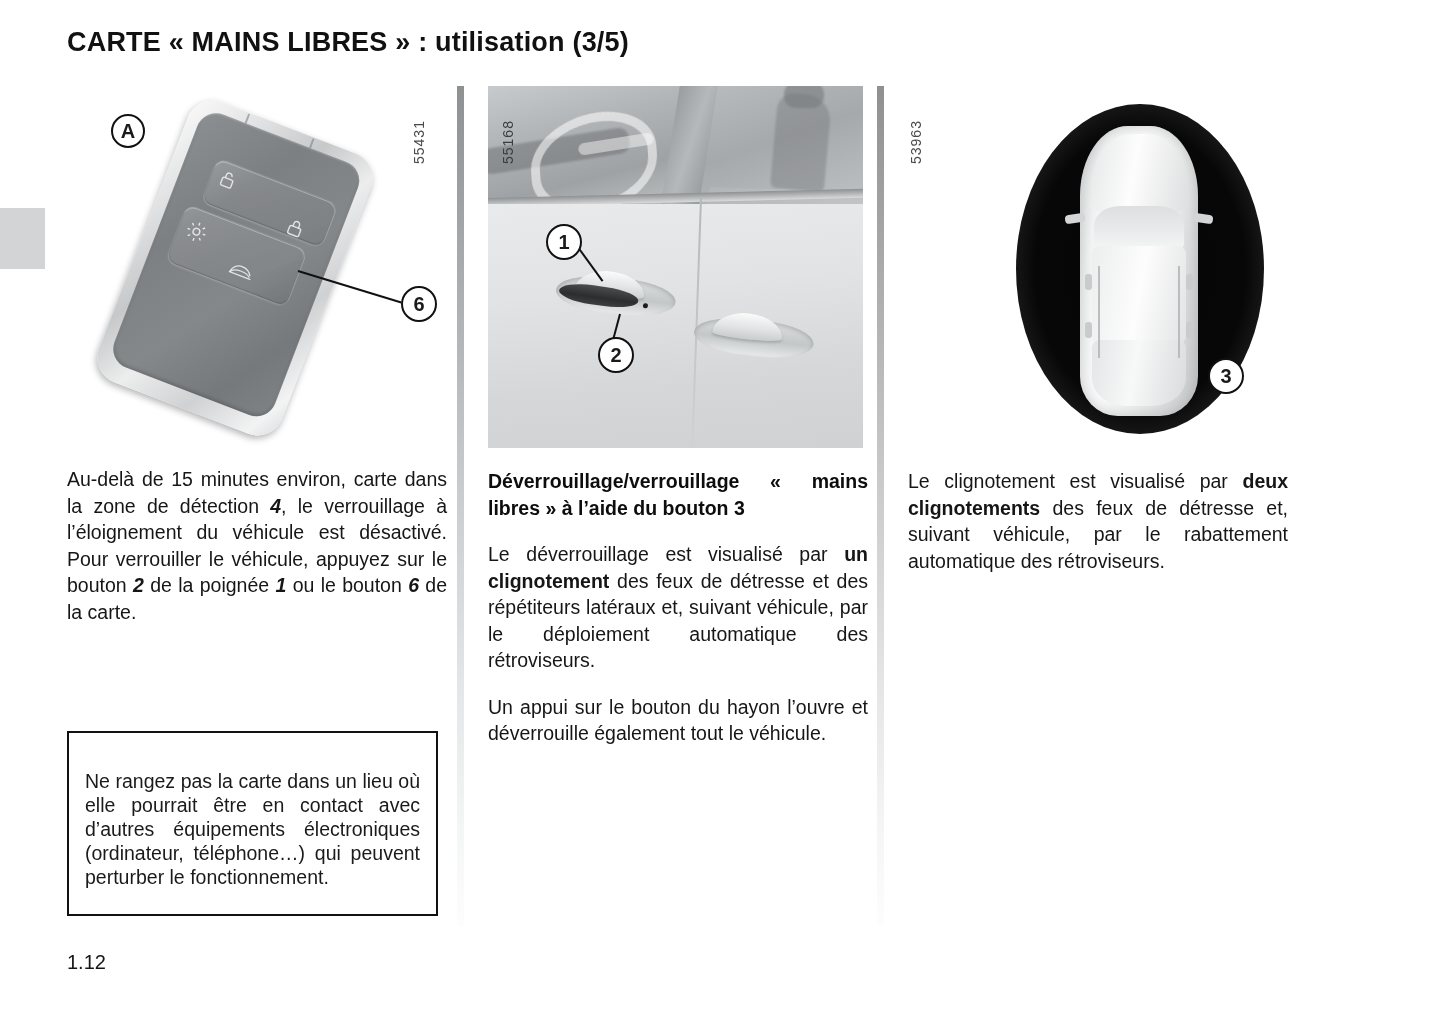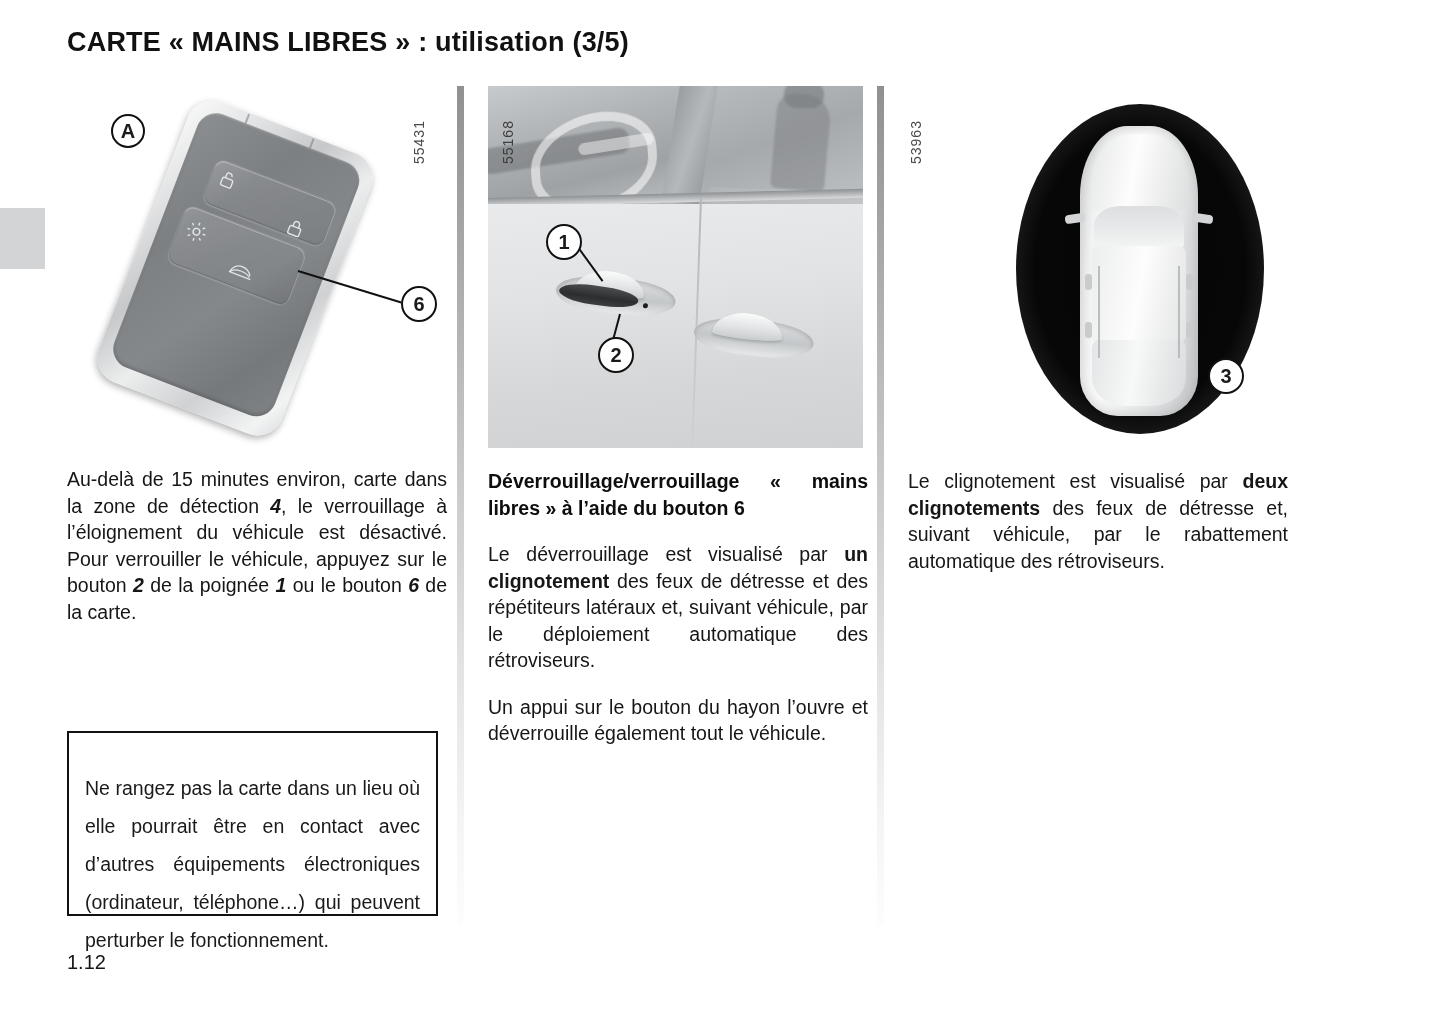--- a/index.html
+++ b/index.html
@@ -494,21 +494,21 @@
     left: 67px;
     top: 731px;
     width: 371px;
     height: 185px;
     border: 2px solid #111;
     box-sizing: border-box;
   }
   .warn-box .inner {
     padding: 36px 16px 0 16px;
     font-size: 19.5px;
-    line-height: 38px;
+    line-height: 24px;
     text-align: justify;
   }
 
   
   .page-num {
     position: absolute;
     left: 67px;
     top: 951px;
     font-size: 20px;
     color: #161616;
@@ -617,21 +617,21 @@
 
     <div class="leader-1"></div>
     <div class="badge-num badge-1">1</div>
     <div class="leader-2"></div>
     <div class="badge-num badge-2">2</div>
 
     <div class="fig-ref">55168</div>
   </div>
 
   <div class="body-text text-block">
-    <p class="sub-head">Déverrouillage/verrouillage « mains libres » à l’aide du bouton 6</p>
+    <p class="sub-head">Déverrouillage/verrouillage « mains libres » à l’aide du bouton 3</p>
 
 
     <p><span>Le déverrouillage est visualisé par </span><b>un clignotement</b><span> des feux de détresse et des répétiteurs latéraux et, suivant véhicule, par le déploiement automatique des rétroviseurs.</span></p>
 
     <p>Un appui sur le bouton du hayon l’ouvre et déverrouille également tout le véhicule.</p>
   </div>
 </div>
 
 <div class="col c3">
 

